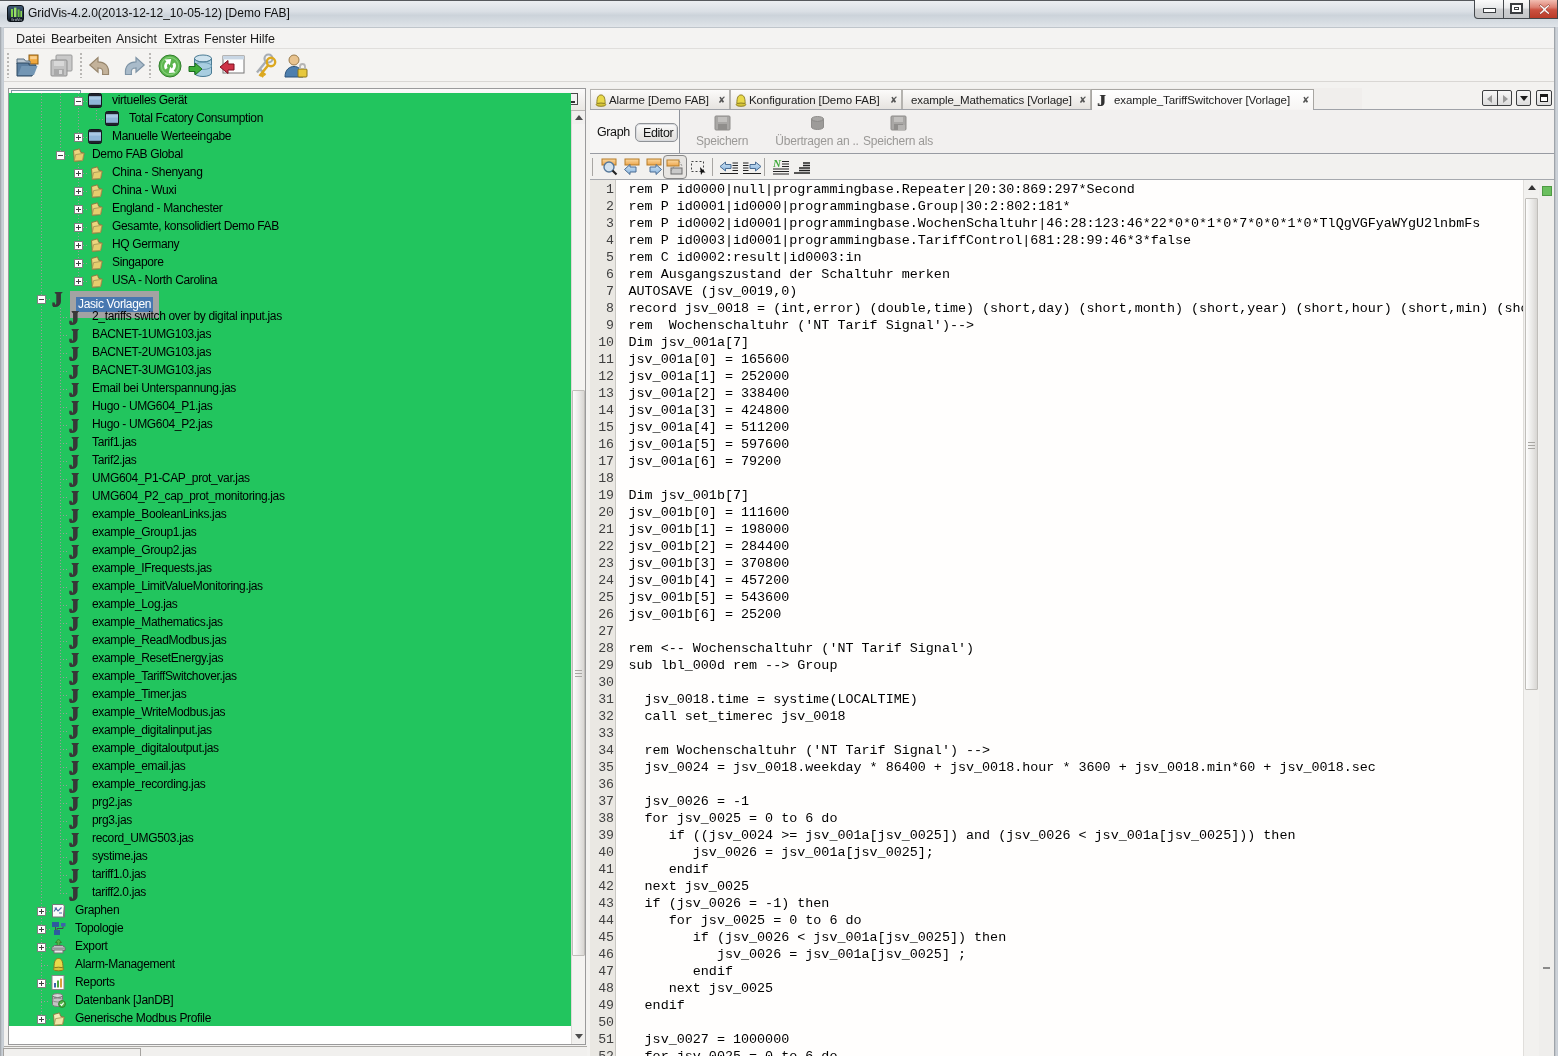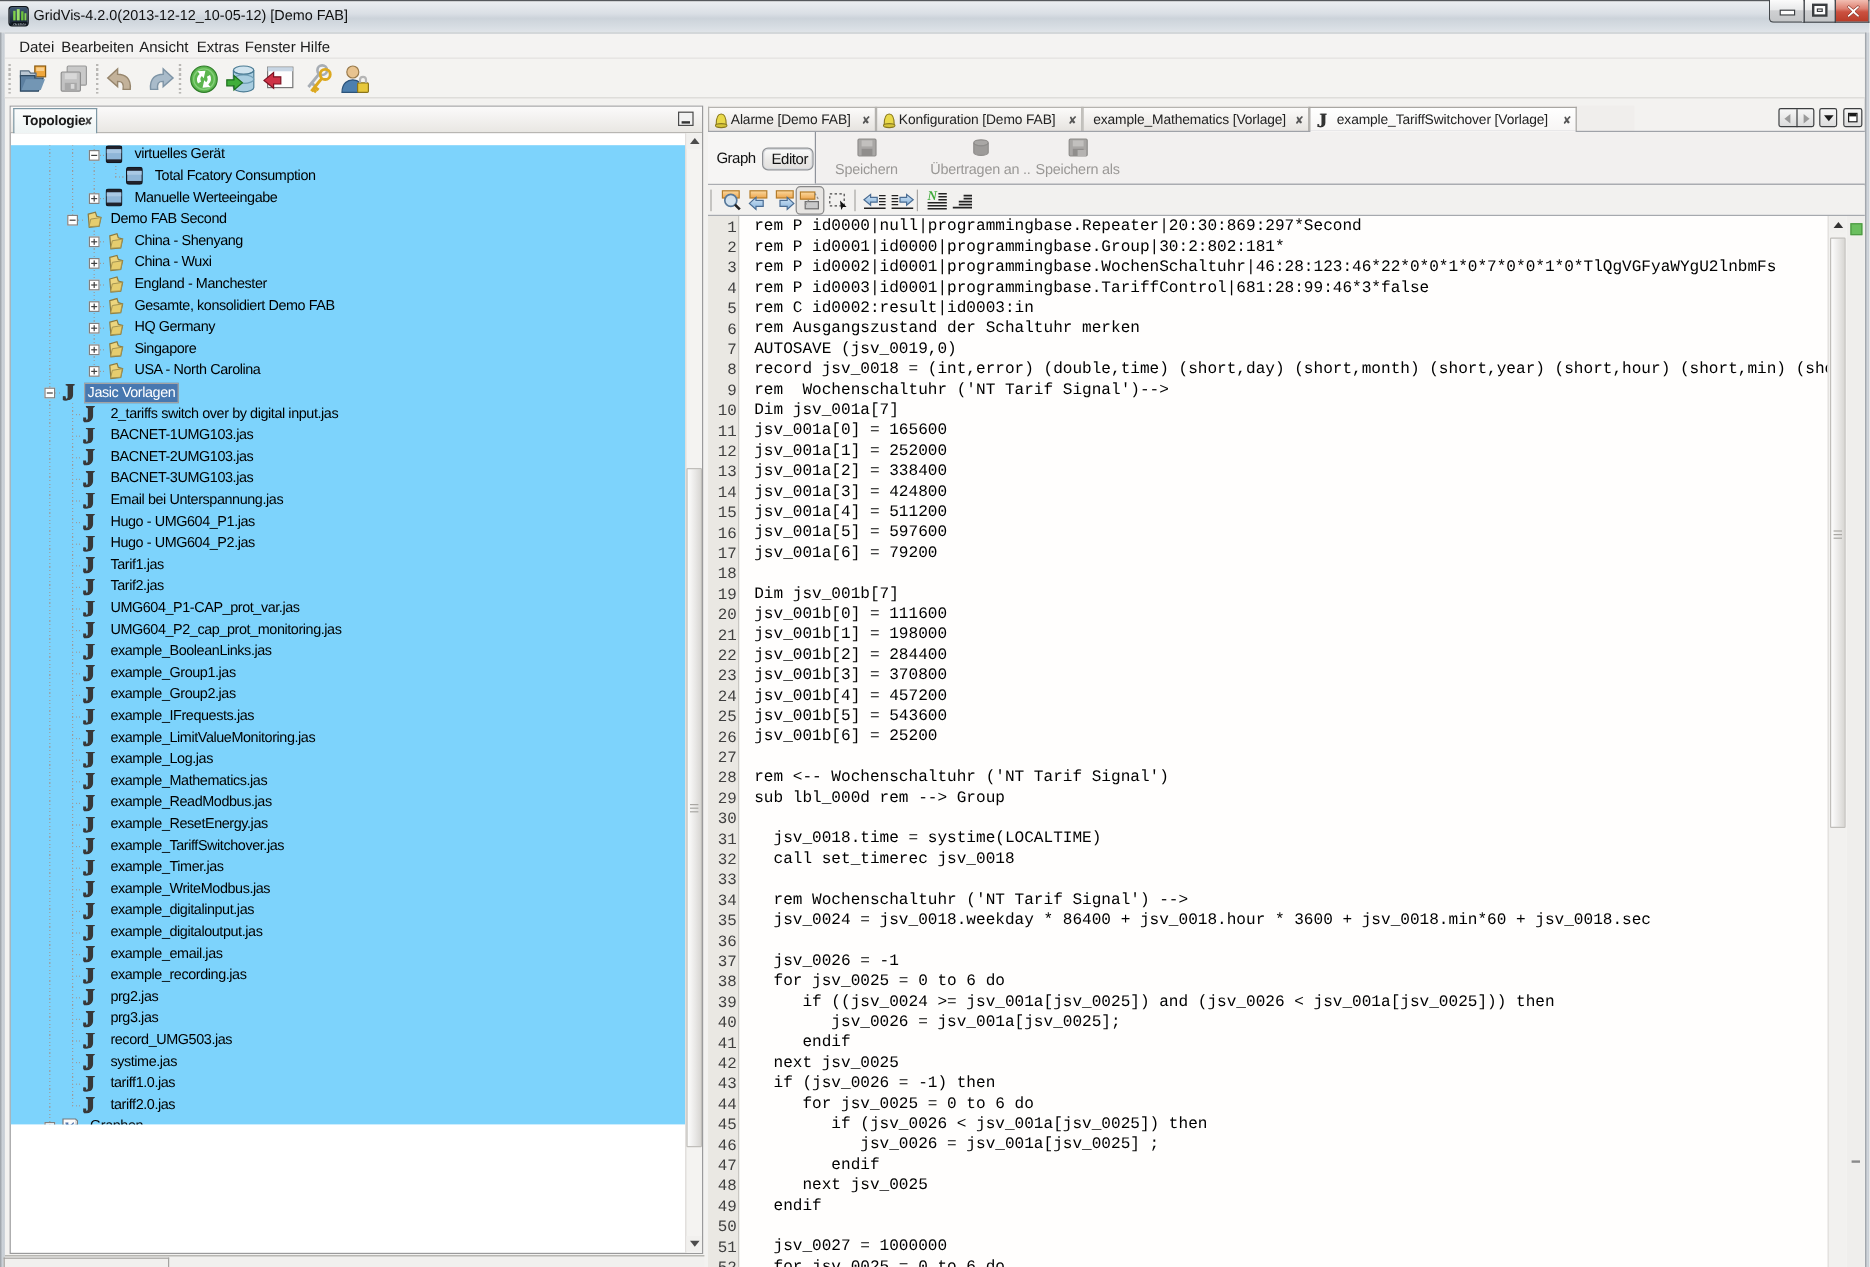--- a/index.html
+++ b/index.html
@@ -40,32 +40,32 @@
 
 #leftpanel{left:8px;top:88px;width:578px;height:957px;border:1px solid #9a9a9b;background:#fff}
 #lp-header{left:0;top:0;width:576px;height:22px;
  background:linear-gradient(#fbfafa,#e9e7e3);border-bottom:1px solid #b8b6b2}
 #lp-tab{left:2px;top:1px;width:70px;height:21px;background:linear-gradient(#fbfdfd,#eef4f4);
  border:1px solid #7d98a5;border-bottom:none}
 #lp-tab span.t{position:absolute;left:7px;top:4px;font-weight:bold;font-size:11.5px;letter-spacing:-0.2px;color:#1a1a1a}
 #lp-tab span.x{position:absolute;left:58px;top:5px;font-size:9px;color:#474747}
 #lp-min{left:556px;top:4px;width:13px;height:12px;border:1px solid #4a4a4a;background:#f2f2f2}
 #lp-min div{position:absolute;left:2px;top:7px;width:7px;height:2px;background:#333}
-#tree{left:0;top:32px;width:562px;height:816px;background:#7dd3fc;overflow:hidden}
+#tree{left:0;top:4px;width:562px;height:933px;background:#22c55e;overflow:hidden}
 .trow{position:absolute;height:18px;font-size:12px;letter-spacing:-0.35px;color:#000;white-space:nowrap}
 .trow .lbl{position:absolute;top:1px}
 .exp{position:absolute;width:9px;height:9px;border:1px solid #808080;background:#fff}
 .exp i{position:absolute;background:#404040}
 .exp .h{left:1px;top:3px;width:5px;height:1px}
 .exp .v{left:3px;top:1px;width:1px;height:5px}
 .guide{position:absolute;width:1px;background-image:repeating-linear-gradient(#9b9b9b 0 1px,transparent 1px 3px)}
 .stub{position:absolute;height:1px;background-image:repeating-linear-gradient(90deg,#9b9b9b 0 1px,transparent 1px 3px)}
 .jicon{position:absolute;font-family:"Liberation Serif",serif;font-weight:bold;
  font-size:19px;color:#383838;line-height:15px;text-shadow:0.9px 0 0 #383838,-0.5px 0 0 #383838,0 0.5px 0 #383838}
-.sel{background:#4878b0;border:1px solid #a3a3a3;color:#fff;padding:0 2px 1px 2px;margin-left:-3px}
+.sel{background:#4878b0;border:6px solid #a3a3a3;color:#fff;padding:0 2px 1px 2px;margin-left:-3px}
 
 #lp-vsb{left:562px;top:22px;width:14px;height:933px;background:#f4f3f1;border-left:1px solid #dcdad7}
 .sb-btn{position:absolute;width:13px;height:13px;background:#f1f0ee}
 .sb-thumb{position:absolute;left:0px;width:13px;background:linear-gradient(90deg,#fdfdfd,#e8e7e5 60%,#d8d6d3);
  border:1px solid #c0beba;border-radius:1px}
 .grip{position:absolute;left:2px;width:7px;height:1px;background:#a9a7a3}
 .arr{width:0;height:0;position:absolute}
 
 
 #splitter{left:587px;top:88px;width:3px;height:968px;background:#f3f2f0}
@@ -251,21 +251,21 @@
       </div>
       <div class="exp" style="left:46.5px;top:57.5px">
         <i class="h"></i>
       </div>
       <div class="stub" style="left:56px;top:62px;width:5px"></div>
       <svg class="abs" style="left:62px;top:54px" width="16" height="16" viewBox="0 0 16 16">
         <path d="M2.5 3.5 L8.5 1.8 L9.6 5.2 L13.2 6.2 L11.6 13.6 L3.4 14.4 Z" fill="#ecd57e" stroke="#8a7a40" stroke-width="1"></path>
         <path d="M3.2 13.9 L4.6 7.6 L12.9 6.3 L11.5 13.4 Z" fill="#e6cd6e" stroke="#a2924f" stroke-width="0.8"></path>
       </svg>
       <div class="trow" style="left:83px;top:53px">
-        <span class="lbl">Demo FAB Second</span>
+        <span class="lbl">Demo FAB Global</span>
       </div>
       <div class="exp" style="left:64.5px;top:75.5px">
         <i class="h"></i>
         <i class="v"></i>
       </div>
       <div class="stub" style="left:74px;top:80px;width:5px"></div>
       <svg class="abs" style="left:80px;top:72px" width="16" height="16" viewBox="0 0 16 16">
         <path d="M2.5 3.5 L8.5 1.8 L9.6 5.2 L13.2 6.2 L11.6 13.6 L3.4 14.4 Z" fill="#ecd57e" stroke="#8a7a40" stroke-width="1"></path>
         <path d="M3.2 13.9 L4.6 7.6 L12.9 6.3 L11.5 13.4 Z" fill="#e6cd6e" stroke="#a2924f" stroke-width="0.8"></path>
       </svg>

